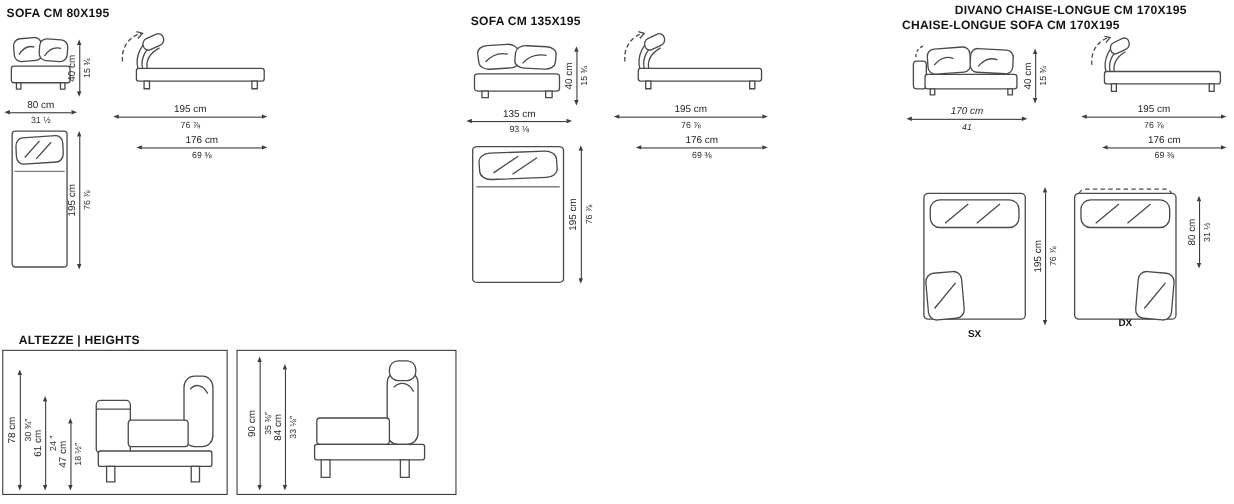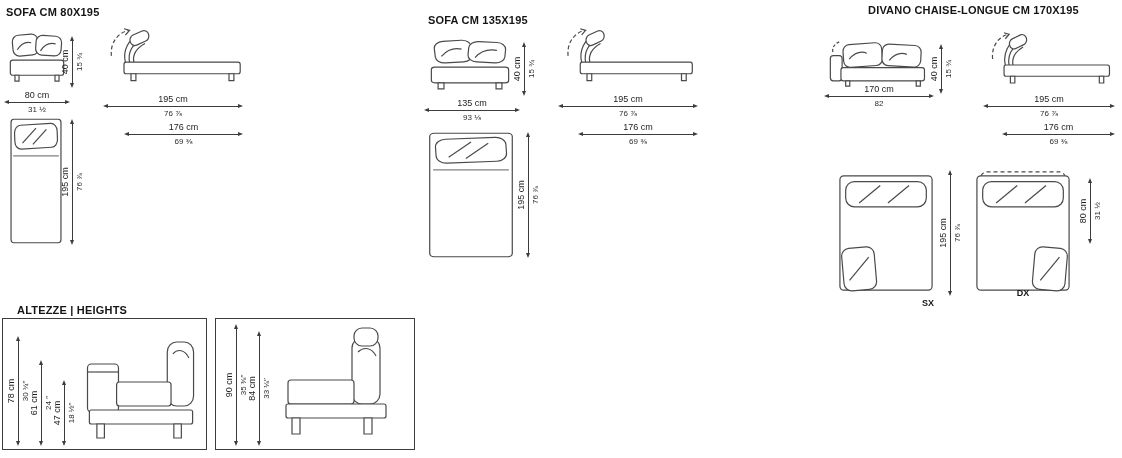--- a/index.html
+++ b/index.html
@@ -171,20 +171,21 @@
     </svg>
   </div>
 
   <div class="dim v" style="left:516px; top:258px; width:126px;">
     <div class="lbl cm">195 cm</div>
     <div class="line"></div>
     <div class="lbl in">76 ⅞</div>
   </div>
 
   <div class="sec-title" style="left:820px; top:4px;padding-left:48px;">DIVANO CHAISE-LONGUE CM 170X195</div>
+  <div class="sec-title" style="left:820px; top:17px;">CHAISE-LONGUE SOFA CM 170X195</div>
 
   <div class="drawing" style="left:828px; top:40px; width:100px; height:54px;">
     <svg viewBox="0 0 170 90" preserveAspectRatio="none">
       <g stroke="#4a4a4a" fill="#ffffff" stroke-width="1.2">
         <path d="M8,20 C7,12 12,5 22,2" fill="none" stroke-dasharray="3 2" vector-effect="non-scaling-stroke"></path>
         <rect x="4" y="26" width="20" height="42" rx="5" vector-effect="non-scaling-stroke"></rect>
         <rect x="22" y="46" width="142" height="22" rx="4" vector-effect="non-scaling-stroke"></rect>
         <rect x="26" y="6" width="66" height="38" rx="11" transform="rotate(-4 60 25)" vector-effect="non-scaling-stroke"></rect>
         <rect x="92" y="8" width="66" height="36" rx="11" transform="rotate(3 125 26)" vector-effect="non-scaling-stroke"></rect>
         <path d="M36,32 Q50,16 66,22" fill="none" vector-effect="non-scaling-stroke"></path>
@@ -194,24 +195,24 @@
       </g>
     </svg>
   </div>
 
   <div class="dim v" style="left:929px; top:94px; width:50px;">
     <div class="lbl cm">40 cm</div>
     <div class="line"></div>
     <div class="lbl in">15 ¾</div>
   </div>
 
-  <div class="dim" style="left:824px; top:84px; width:110px;">
+  <div class="dim" style="left:824px; top:96px; width:110px;font-style:italic;">
     <div class="lbl cm">170 cm</div>
     <div class="line"></div>
-    <div class="lbl in">82</div>
+    <div class="lbl in">41</div>
   </div>
 
   <div class="drawing" style="left:985px; top:32px; width:127px; height:60px;">
     <svg viewBox="0 0 200 80" preserveAspectRatio="none">
       <g stroke="#4a4a4a" fill="#ffffff" stroke-width="1.2">
         <rect x="30" y="44" width="166" height="15" rx="3" vector-effect="non-scaling-stroke"></rect>
         <rect x="40" y="59" width="7" height="9" vector-effect="non-scaling-stroke"></rect>
         <rect x="180" y="59" width="7" height="9" vector-effect="non-scaling-stroke"></rect>
         <path d="M32,44 C28,30 36,14 52,8" fill="none" vector-effect="non-scaling-stroke"></path>
         <path d="M38,44 C35,32 42,20 56,14" fill="none" vector-effect="non-scaling-stroke"></path>
@@ -267,21 +268,21 @@
     <div class="line"></div>
     <div class="lbl in">76 ⅞</div>
   </div>
 
   <div class="dim v" style="left:1078px; top:244px; width:66px;">
     <div class="lbl cm">80 cm</div>
     <div class="line"></div>
     <div class="lbl in">31 ½</div>
   </div>
 
-  <div class="plan-label" style="left:838px; top:298px; width:96px;text-align:right;">SX</div>
+  <div class="plan-label" style="left:838px; top:298px; width:96px;">SX</div>
   <div class="plan-label" style="left:975px; top:288px; width:96px;">DX</div>
 
   <div class="sec-title" style="left:17px; top:304px;">ALTEZZE | HEIGHTS</div>
 
   <div class="hbox" style="left:2px; top:318px; width:205px; height:132px;"></div>
   <div class="hbox" style="left:215px; top:318px; width:200px; height:132px;"></div>
 
   <div class="dim v" style="left:6px; top:446px; width:110px;">
     <div class="lbl cm">78 cm</div>
     <div class="line"></div>

